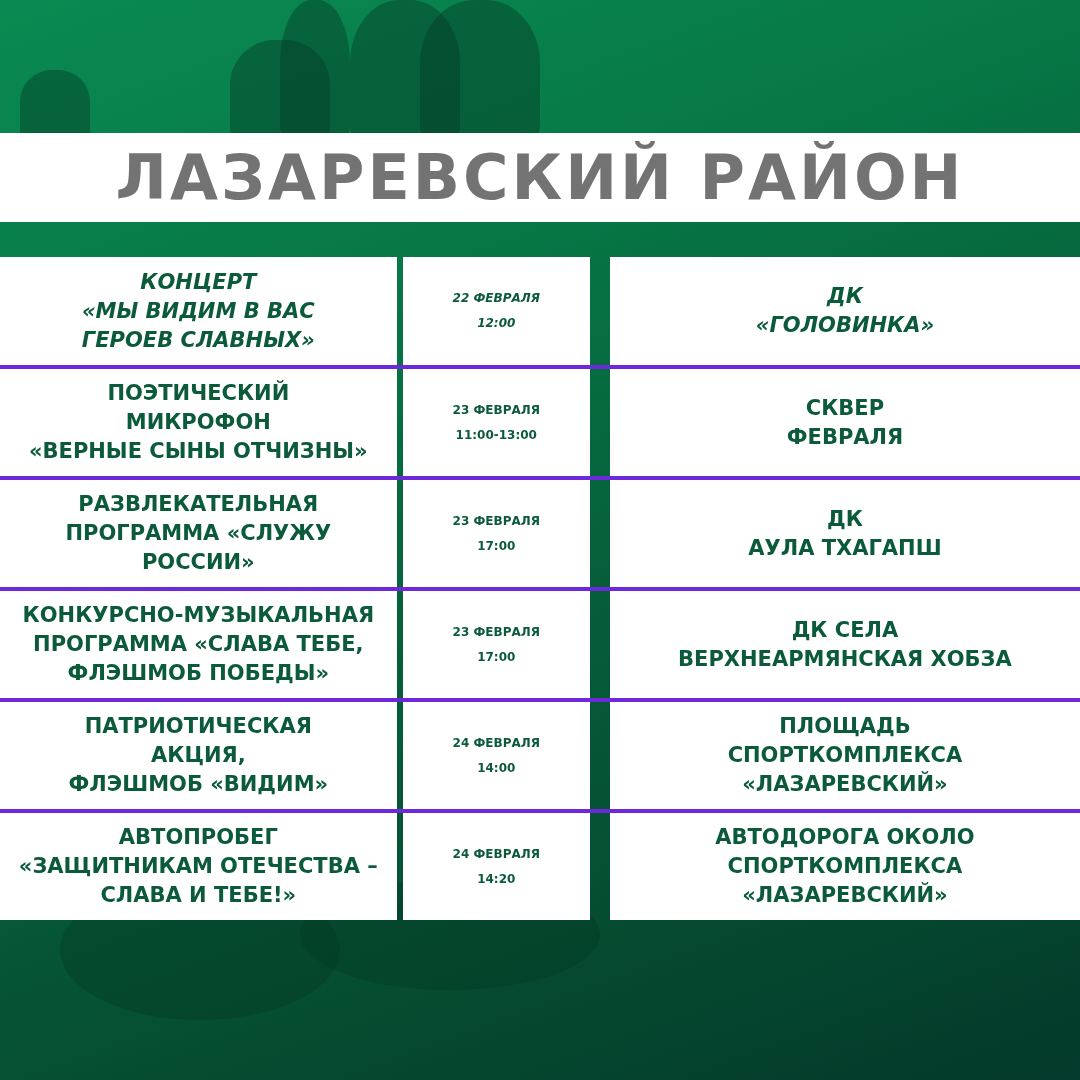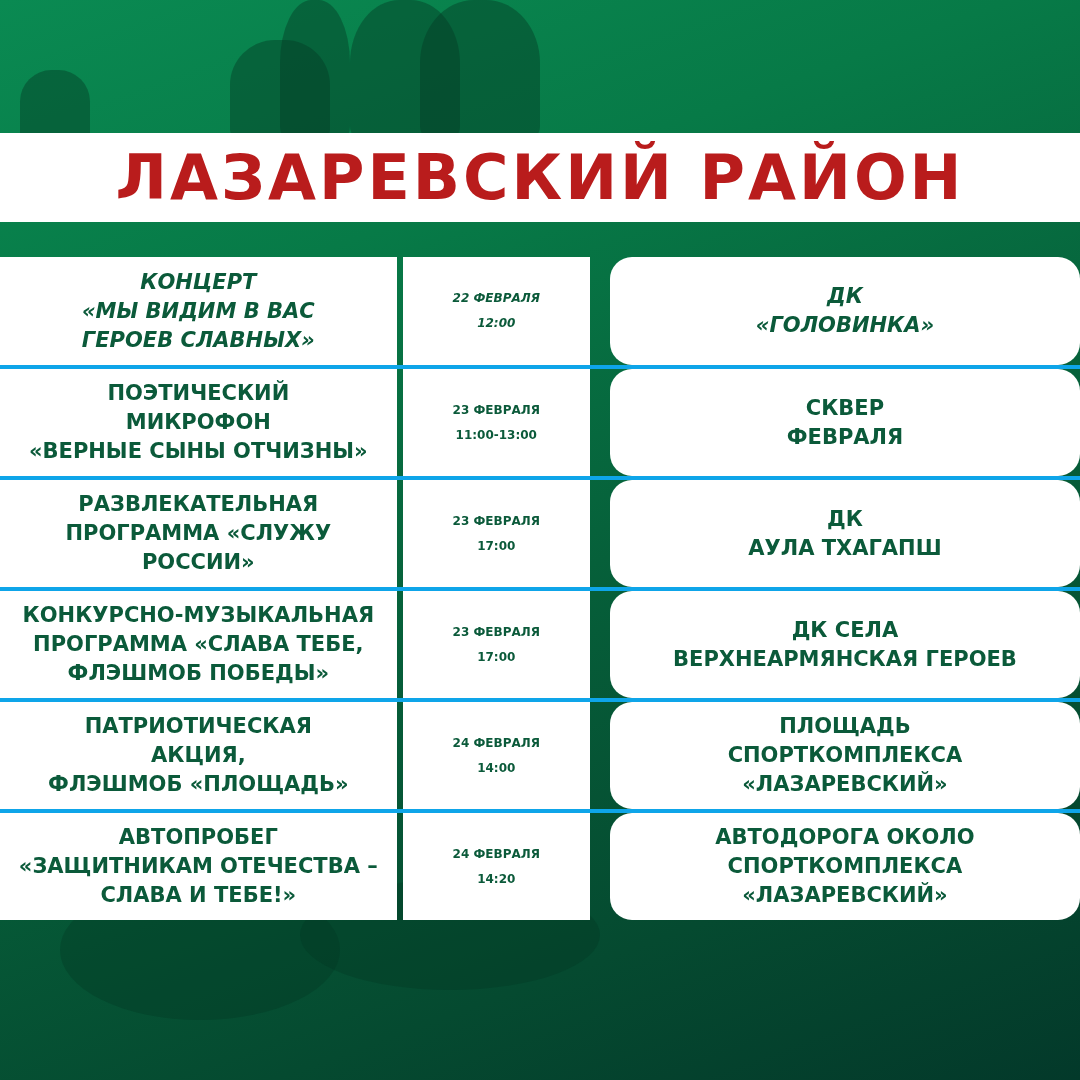--- a/index.html
+++ b/index.html
@@ -9,38 +9,38 @@
     font-family: "DejaVu Sans", "Liberation Sans", sans-serif;
     background: linear-gradient(160deg, #0a8a52 0%, #077a47 25%, #065e39 55%, #054a30 80%, #03392a 100%);
   }
   .bg-shape { position: absolute; border-radius: 45% 45% 10% 10%; background: rgba(4, 60, 38, 0.45); }
   .bg-blob { position: absolute; border-radius: 50%; background: rgba(4, 55, 35, 0.35); }
   .title-band {
     position: absolute; left: 0; top: 133px; width: 1080px; height: 89px;
     background: #ffffff; display: flex; align-items: center; justify-content: center;
   }
   .title {
-    color: #b91c1c; font-weight: bold; font-size: 62px; letter-spacing: 3px;
+    color: #737373; font-weight: bold; font-size: 62px; letter-spacing: 3px;
     font-family: "DejaVu Sans", sans-serif;
   }
   .table {
     position: absolute; left: 0; top: 257px; width: 1080px;
   }
   .row {
     display: flex; height: 111px; margin-bottom: 0;
-    border-top: 4px solid #0ea5e9;
+    border-top: 4px solid #6d28d9;
   }
   .row:first-child { border-top: none; height: 108px; font-style: italic; }
   .cell {
     background: #ffffff; display: flex; align-items: center; justify-content: center;
     text-align: center; color: #0b5a3a; font-weight: bold; white-space: pre-line;
   }
   .c-event { width: 432px; font-size: 21px; line-height: 29px; }
   .c-date { width: 204px; margin-left: 6px; font-size: 12px; line-height: 25px; }
-  .c-place { width: 512px; margin-left: 20px; font-size: 21px; line-height: 29px; border-radius: 22px; }
+  .c-place { width: 512px; margin-left: 20px; font-size: 21px; line-height: 29px; }
 </style>
 </head>
 <body>
 
 <div class="bg-shape" style="left:20px;top:70px;width:70px;height:70px;"></div>
 <div class="bg-shape" style="left:230px;top:40px;width:100px;height:100px;"></div>
 <div class="bg-shape" style="left:280px;top:0px;width:70px;height:140px;"></div>
 <div class="bg-shape" style="left:350px;top:0px;width:110px;height:140px;"></div>
 <div class="bg-shape" style="left:420px;top:0px;width:120px;height:140px;"></div>
 <div class="bg-blob" style="left:60px;top:880px;width:280px;height:140px;"></div>
@@ -78,26 +78,26 @@
     <div class="cell c-place">ДК
 АУЛА ТХАГАПШ</div>
   </div>
   <div class="row">
     <div class="cell c-event">КОНКУРСНО-МУЗЫКАЛЬНАЯ
 ПРОГРАММА «СЛАВА ТЕБЕ,
 ФЛЭШМОБ ПОБЕДЫ»</div>
     <div class="cell c-date">23 ФЕВРАЛЯ
 17:00</div>
     <div class="cell c-place">ДК СЕЛА
-ВЕРХНЕАРМЯНСКАЯ ГЕРОЕВ</div>
+ВЕРХНЕАРМЯНСКАЯ ХОБЗА</div>
   </div>
   <div class="row">
     <div class="cell c-event">ПАТРИОТИЧЕСКАЯ
 АКЦИЯ,
-ФЛЭШМОБ «ПЛОЩАДЬ»</div>
+ФЛЭШМОБ «ВИДИМ»</div>
     <div class="cell c-date">24 ФЕВРАЛЯ
 14:00</div>
     <div class="cell c-place">ПЛОЩАДЬ
 СПОРТКОМПЛЕКСА
 «ЛАЗАРЕВСКИЙ»</div>
   </div>
   <div class="row">
     <div class="cell c-event">АВТОПРОБЕГ
 «ЗАЩИТНИКАМ ОТЕЧЕСТВА –
 СЛАВА И ТЕБЕ!»</div>

